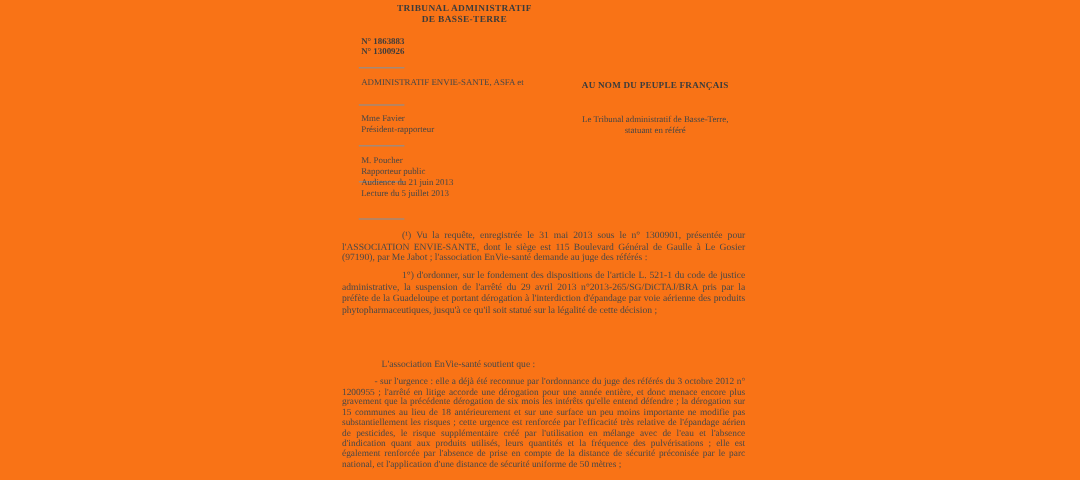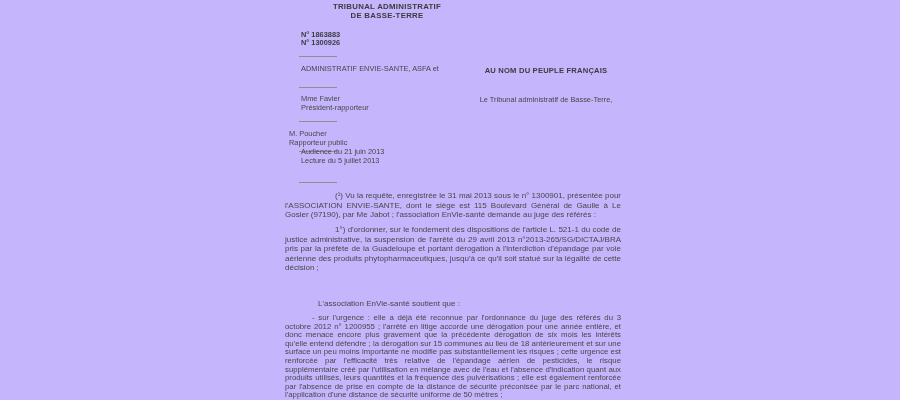--- a/index.html
+++ b/index.html
@@ -1,36 +1,36 @@
 <!DOCTYPE html>
 <html><head>
 <meta charset="utf-8">
 <style>
   html, body { margin:0; padding:0; background:#ffffff; }
   .canvas {
     position:relative; width:900px; height:400px;
-    background:#c4b5fd; overflow:hidden;
-    font-family:Liberation Sans, sans-serif;
+    background:#f97316; overflow:hidden;
+    font-family:Liberation Serif, serif;
     color:#474747;
   }
   .doc { position:absolute; left:285px; top:0; width:345px; height:400px; }
   .abs { position:absolute; }
 
   .court-name {
     top:2px; left:2px; width:200px; text-align:center;
     font-weight:bold; font-size:7.8px; line-height:9px;
     letter-spacing:0.3px; color:#3c3c3c;
   }
   .case-numbers { top:31px; left:16px; font-weight:bold; font-size:7.4px; line-height:8.4px; color:#3c3c3c; }
   .republic { top:32px; left:180px; width:162px; text-align:center; font-weight:bold; font-size:7.6px; letter-spacing:0.2px; color:#3c3c3c; }
   .parties { top:65px; left:16px; width:170px; font-size:7.4px; line-height:8.6px; }
   .in-name { top:66px; left:180px; width:162px; text-align:center; font-weight:bold; font-size:7.6px; letter-spacing:0.2px; color:#3c3c3c; }
   .judge { top:95px; left:16px; font-size:7.4px; line-height:8.6px; }
   .formation { top:96px; left:172px; width:178px; text-align:center; font-size:7.4px; line-height:8.6px; }
-  .rapporteur { top:130px; left:4px; font-size:7.4px; line-height:8.6px; }
+  .rapporteur { top:130px; left:16px; font-size:7.4px; line-height:8.6px; }
   .dates { top:148px; left:16px; font-size:7.4px; line-height:8.6px; }
 
   .rule { left:14px; width:38px; height:1px; background:#8f8f8f; }
   .rule1 { top:56px; } .rule2 { top:87px; } .rule3 { top:121px; }
   .rule4 { top:151px; } .rule5 { top:182px; }
 
   .par {
     left:0; width:336px; text-align:justify;
     font-size:8px; line-height:9.6px; color:#484848;
   }
@@ -67,20 +67,21 @@
 
     <div class="abs rule rule2"></div>
 
     <div class="abs judge">
       <div>Mme Favier</div>
       <div>Président-rapporteur</div>
     </div>
 
     <div class="abs formation">
       <div>Le Tribunal administratif de Basse-Terre,</div>
+      <div>statuant en référé</div>
     </div>
 
     <div class="abs rule rule3"></div>
 
     <div class="abs rapporteur">
       <div>M. Poucher</div>
       <div>Rapporteur public</div>
     </div>
 
     <div class="abs rule rule4"></div>

